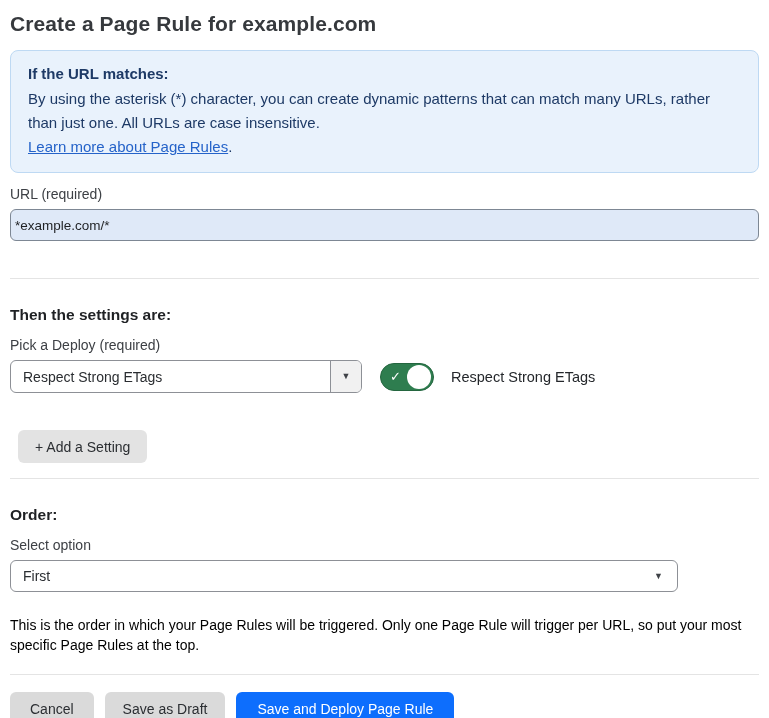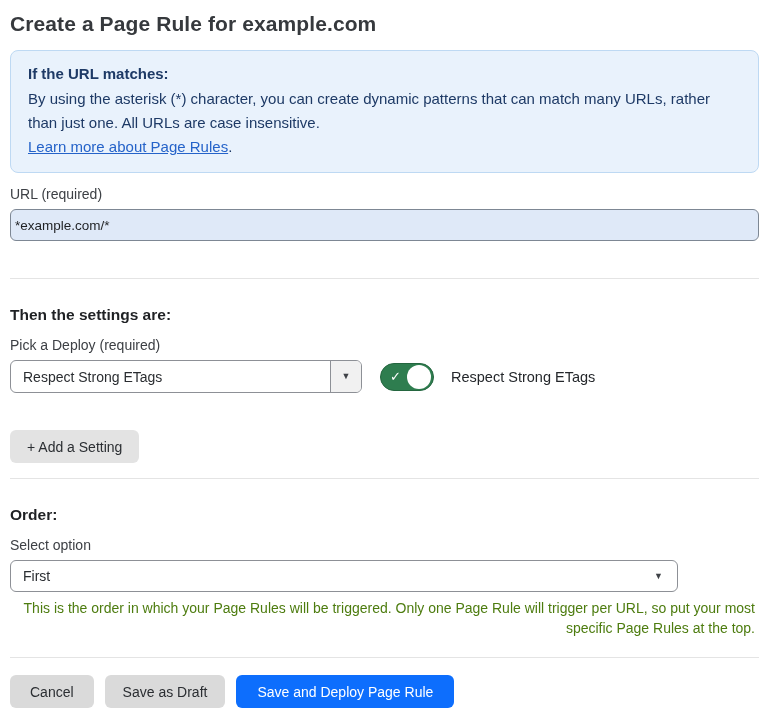--- a/index.html
+++ b/index.html
@@ -167,20 +167,21 @@
   }
   .btn-gray {
     background: #dadada;
     color: #2b2e32;
   }
   .btn-add {
     background: #e3e3e3;
     color: #2b2e32;
     padding: 0 17px;
     margin-top: 37px;
+    margin-left: 8px;
   }
   .btn-primary {
     background: #0d6efd;
     color: #ffffff;
     padding: 0 21px;
   }
 
   
   .order-select {
     width: 668px;
@@ -190,26 +191,25 @@
     background: #ffffff;
     display: flex;
     align-items: center;
     padding: 0 14px 0 12px;
     font-size: 14px;
     color: #2a2d31;
     cursor: pointer;
     justify-content: space-between;
   }
   .help-text {
-    margin-top: 6px;
+    margin-top: 23px;
     font-size: 14px;
     line-height: 20px;
-    color: #4d7c0f;
+    color: #000000;
     max-width: 745px;
-    text-align: right;
   }
 
   .footer {
     display: flex;
     align-items: center;
     gap: 11px;
     margin-top: 17px;
   }
   .btn-cancel { padding: 0 20px; }
   .btn-draft { padding: 0 18px; }

